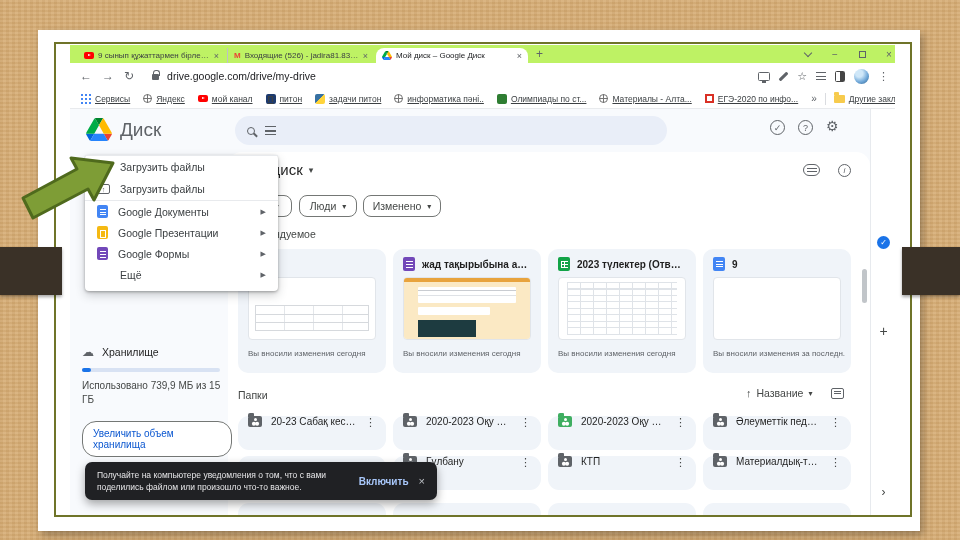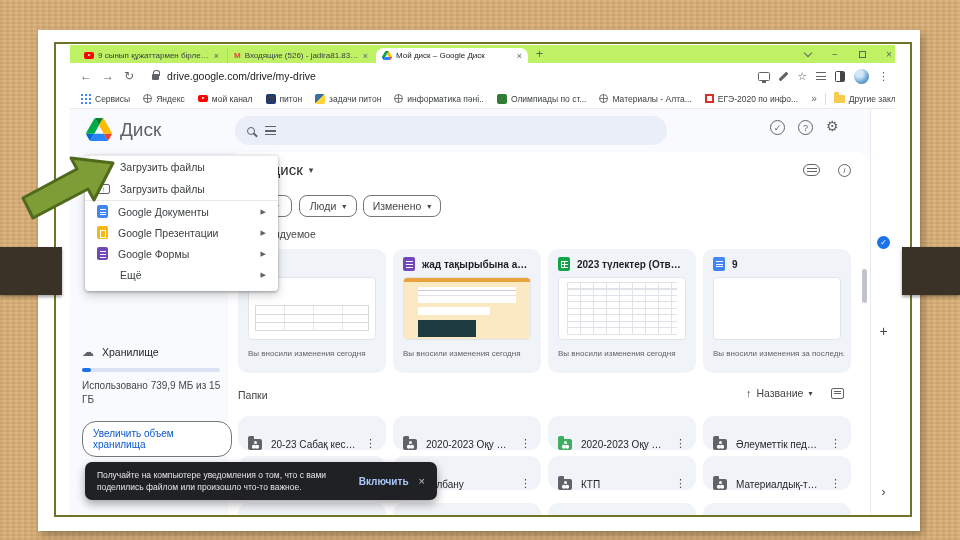--- a/index.html
+++ b/index.html
@@ -41,21 +41,21 @@
   .pencil{width:9px;height:9px;position:relative;}
   .pencil::after{content:'';position:absolute;left:3px;top:-1px;width:3px;height:11px;background:#5f6368;border-radius:1px;transform:rotate(45deg);}
   .glyph{color:#5f6368;}
   .bars{width:10px;height:8px;border-top:1.5px solid #5f6368;border-bottom:1.5px solid #5f6368;position:relative;}
   .bars::before{content:'';position:absolute;top:2.6px;left:0;right:0;height:1.5px;background:#5f6368;}
   .sidebtn{width:10px;height:11px;border:1.3px solid #444;border-radius:1.5px;background:linear-gradient(90deg,transparent 55%,#444 55%);}
   .avatar-s{width:15px;height:15px;border-radius:50%;background:radial-gradient(circle at 35% 30%,#cfe7f8 25%,#6fa7d8 60%,#2b5f8a);}
 
   .bookmarks{position:absolute;left:0;top:44px;width:825px;height:20px;background:#fff;border-bottom:1px solid #e8eaed;display:flex;align-items:center;gap:13px;padding:0 10px;}
   .bm{display:flex;align-items:center;gap:4px;flex:none;}
-  .bm span{font-size:8.5px;color:#3c4043;white-space:nowrap;}
+  .bm span{font-size:8.5px;color:#3c4043;white-space:nowrap;text-decoration:underline;}
   .bgrid{width:11px;height:11px;background-image:radial-gradient(#4285f4 1.1px,transparent 1.3px);background-size:4px 4px;}
   .globe{width:9px;height:9px;border-radius:50%;border:1px solid #757575;position:relative;}
   .globe::after{content:'';position:absolute;left:3px;top:-1px;bottom:-1px;width:1px;background:#757575;}
   .globe::before{content:'';position:absolute;top:3px;left:-1px;right:-1px;height:1px;background:#757575;}
   .sq{width:10px;height:10px;border-radius:2px;}
   .py-ic{background:linear-gradient(135deg,#3771a2 50%,#ffd43b 50%);border-radius:2px;width:10px;height:10px;}
   .p-ic{background:#1d3a6e;color:#fff;font-size:7px;font-weight:bold;width:10px;height:10px;border-radius:2px;display:flex;align-items:center;justify-content:center;}
   .ege-ic{width:9px;height:9px;border:2px solid #d93025;background:#fff;}
   .bm-right{margin-left:auto;display:flex;align-items:center;gap:8px;}
   .vdiv{width:1px;height:12px;background:#dadce0;}
@@ -115,21 +115,21 @@
     repeating-linear-gradient(90deg,transparent 0 28px,#e3e6ea 28px 29px);}
   .t-sheet{position:absolute;inset:4px 8px;background:
     repeating-linear-gradient(180deg,#dfe3e8 0 1px,transparent 1px 6.5px),
     repeating-linear-gradient(90deg,#dfe3e8 0 1px,transparent 1px 13px);}
   .t-form{position:absolute;inset:0;background:#fbe9c4;}
   .t-form .fb-top{position:absolute;left:0;right:0;top:0;height:4px;background:#e8a33d;}
   .t-form .fb-card{position:absolute;left:14px;right:14px;top:9px;height:16px;background:#fff;border-radius:1px;
     background-image:linear-gradient(180deg,transparent 3px,#c9ccd1 3px 4px,transparent 4px 8px,#dfe2e6 8px 9px,transparent 9px);}
   .t-form .fb-card2{position:absolute;left:14px;right:40px;top:29px;height:8px;background:#fff;border-radius:1px;}
   .t-form .fb-img{position:absolute;left:14px;top:42px;width:58px;height:17px;background:#1d3b40;}
-  .fchip{position:absolute;width:148px;height:34px;background:#f0f4f9;border-radius:11px;display:flex;align-items:flex-end;padding:0 10px;gap:9px;}
+  .fchip{position:absolute;width:148px;height:34px;background:#f0f4f9;border-radius:11px;display:flex;align-items:flex-start;padding:0 10px;gap:9px;}
   .fchip .flabel{font-size:10px;color:#1f1f1f;white-space:nowrap;overflow:hidden;text-overflow:ellipsis;flex:1;}
   .fchip .fmore{color:#444746;font-size:11px;flex:none;}
   .fold{position:relative;width:14px;height:11px;background:#5f6368;border-radius:2px;flex:none;}
   .fold::before{content:'';position:absolute;top:-3px;left:0;width:6px;height:3.5px;background:inherit;border-radius:2px 1px 0 0;}
   .fold::after{content:'';position:absolute;left:5.5px;top:2px;width:3px;height:3px;border-radius:50%;background:#fff;box-shadow:-1.6px 4.2px 0 .5px #fff,1.6px 4.2px 0 .5px #fff;}
   .fold.green{background:#3fae61;}
   .sortrow{position:absolute;top:278px;display:flex;align-items:center;gap:5px;color:#444746;}
   .listtog{width:13px;height:11px;border:1.2px solid #5f6368;border-radius:2px;position:relative;}
   .listtog::after{content:'';position:absolute;left:2px;right:2px;top:2px;height:5px;background:repeating-linear-gradient(180deg,#5f6368 0 1px,transparent 1px 2.5px);}
 

